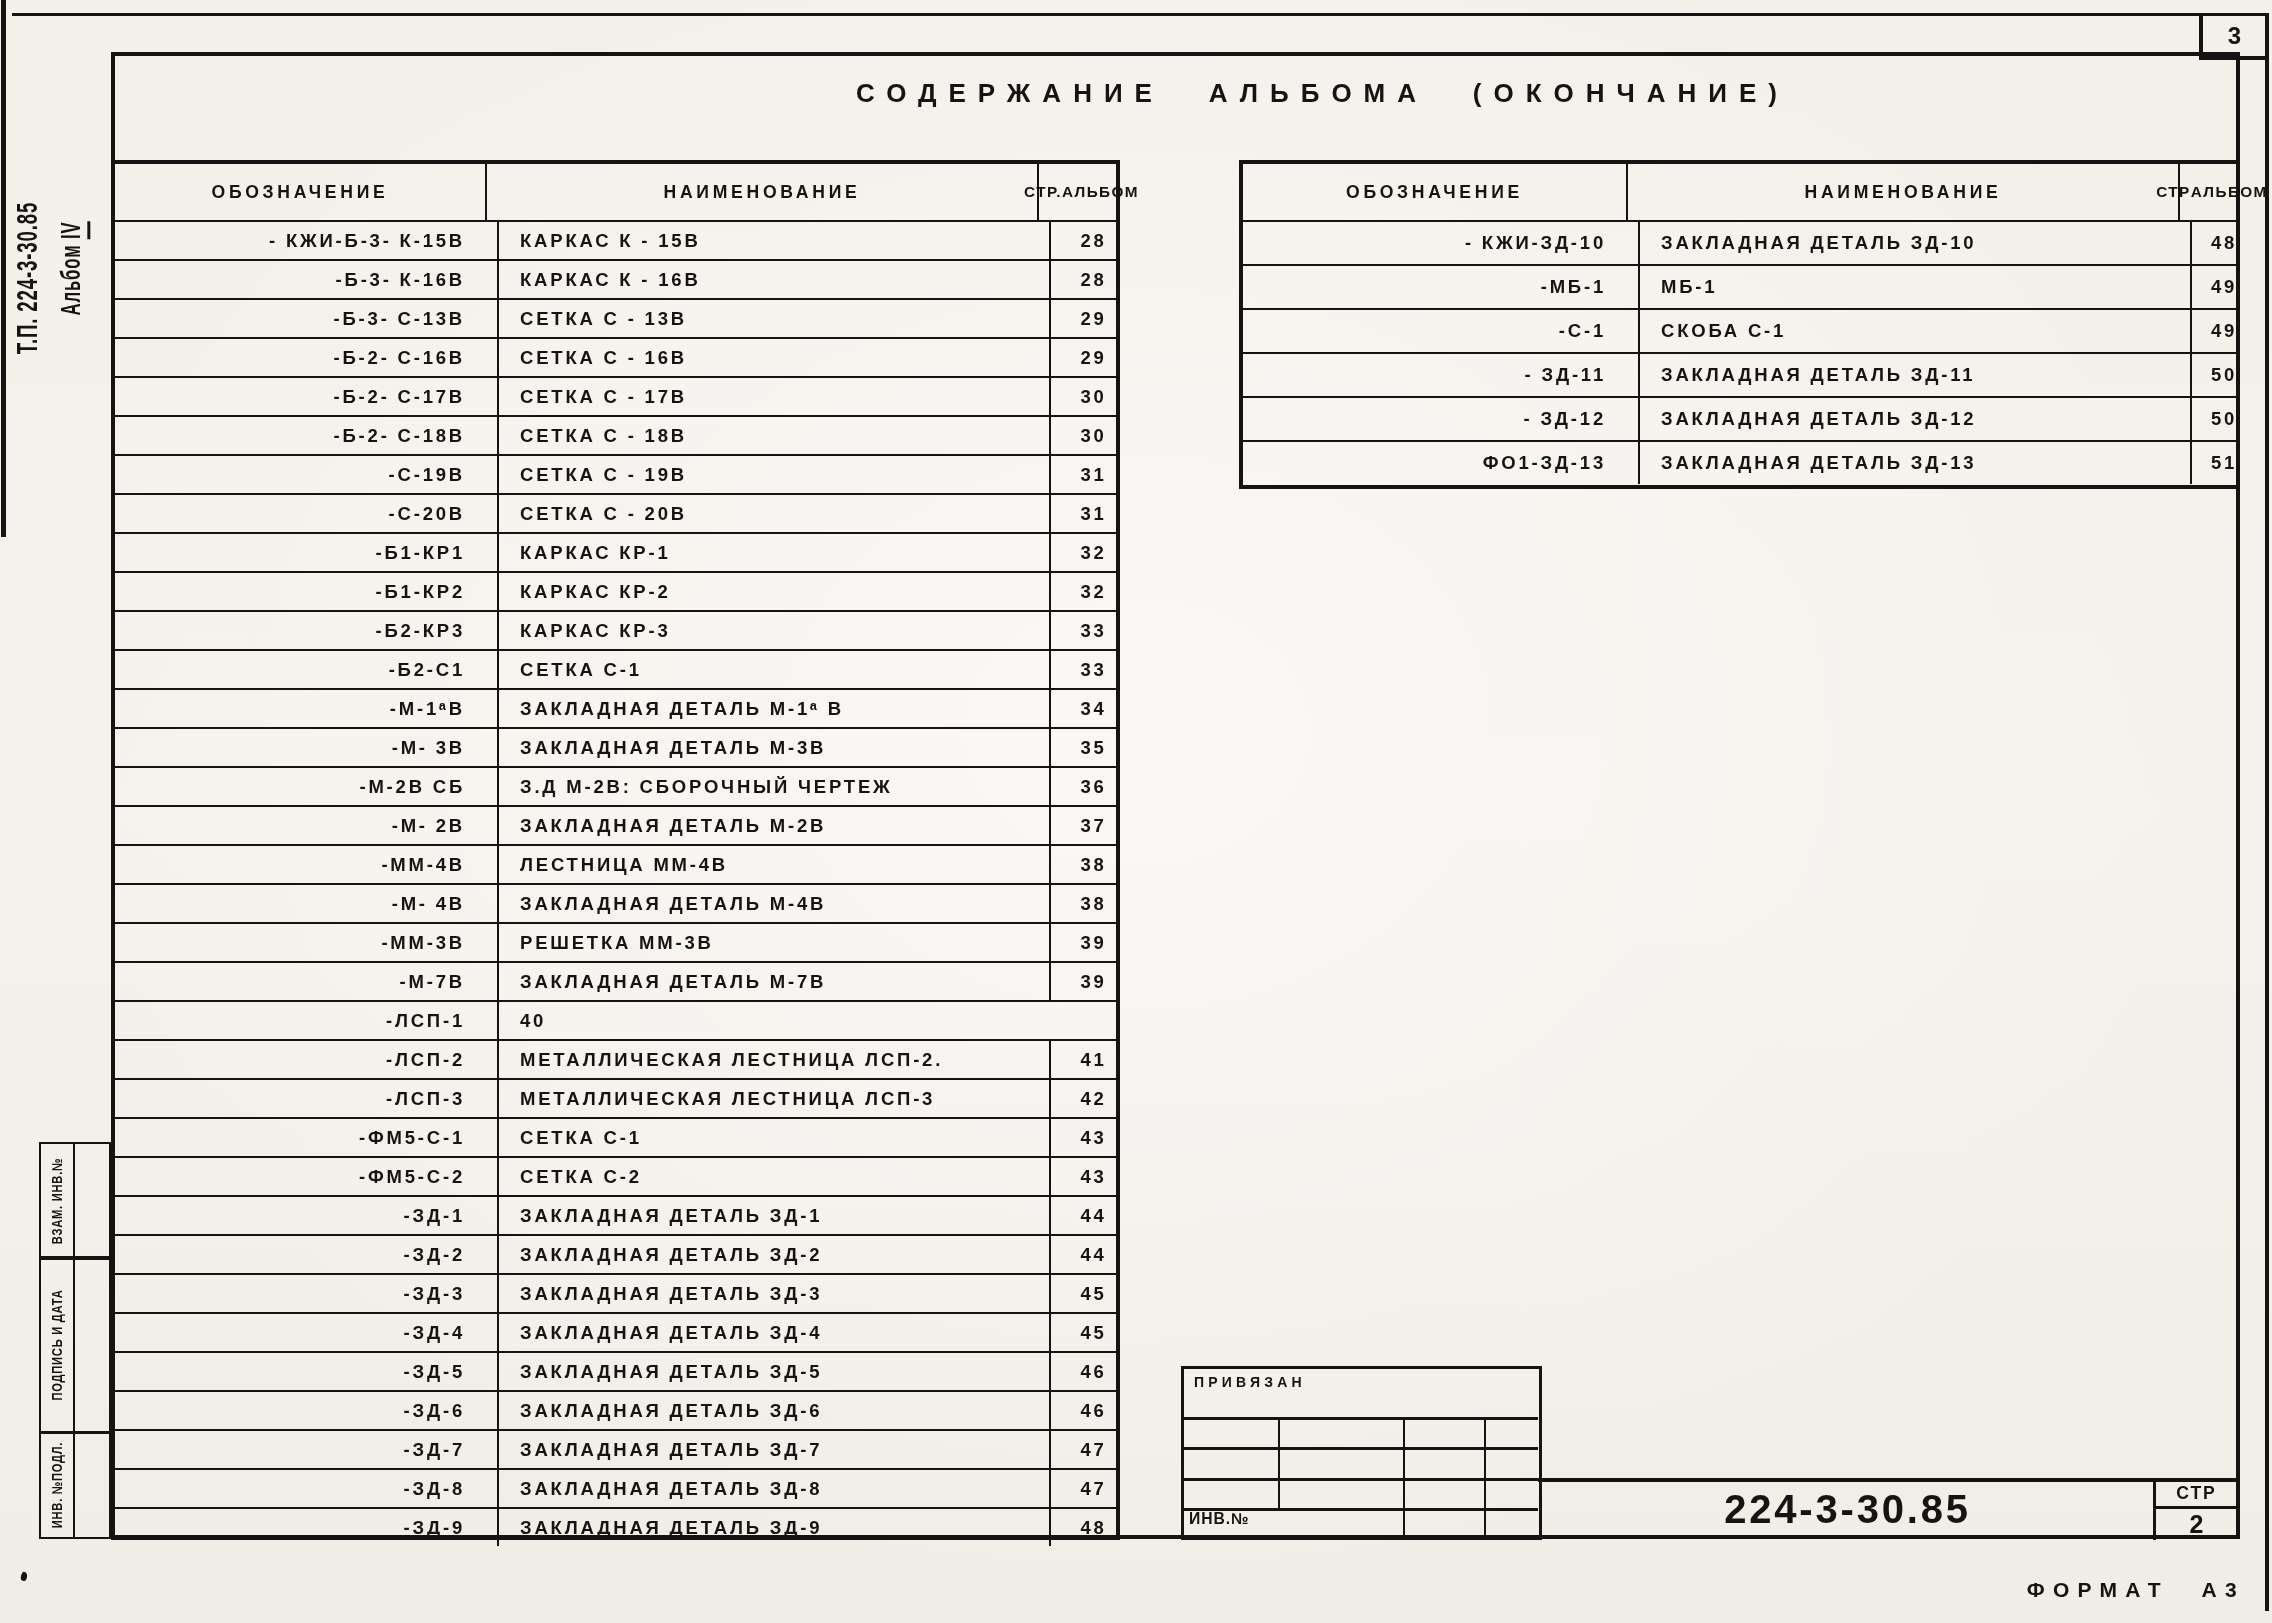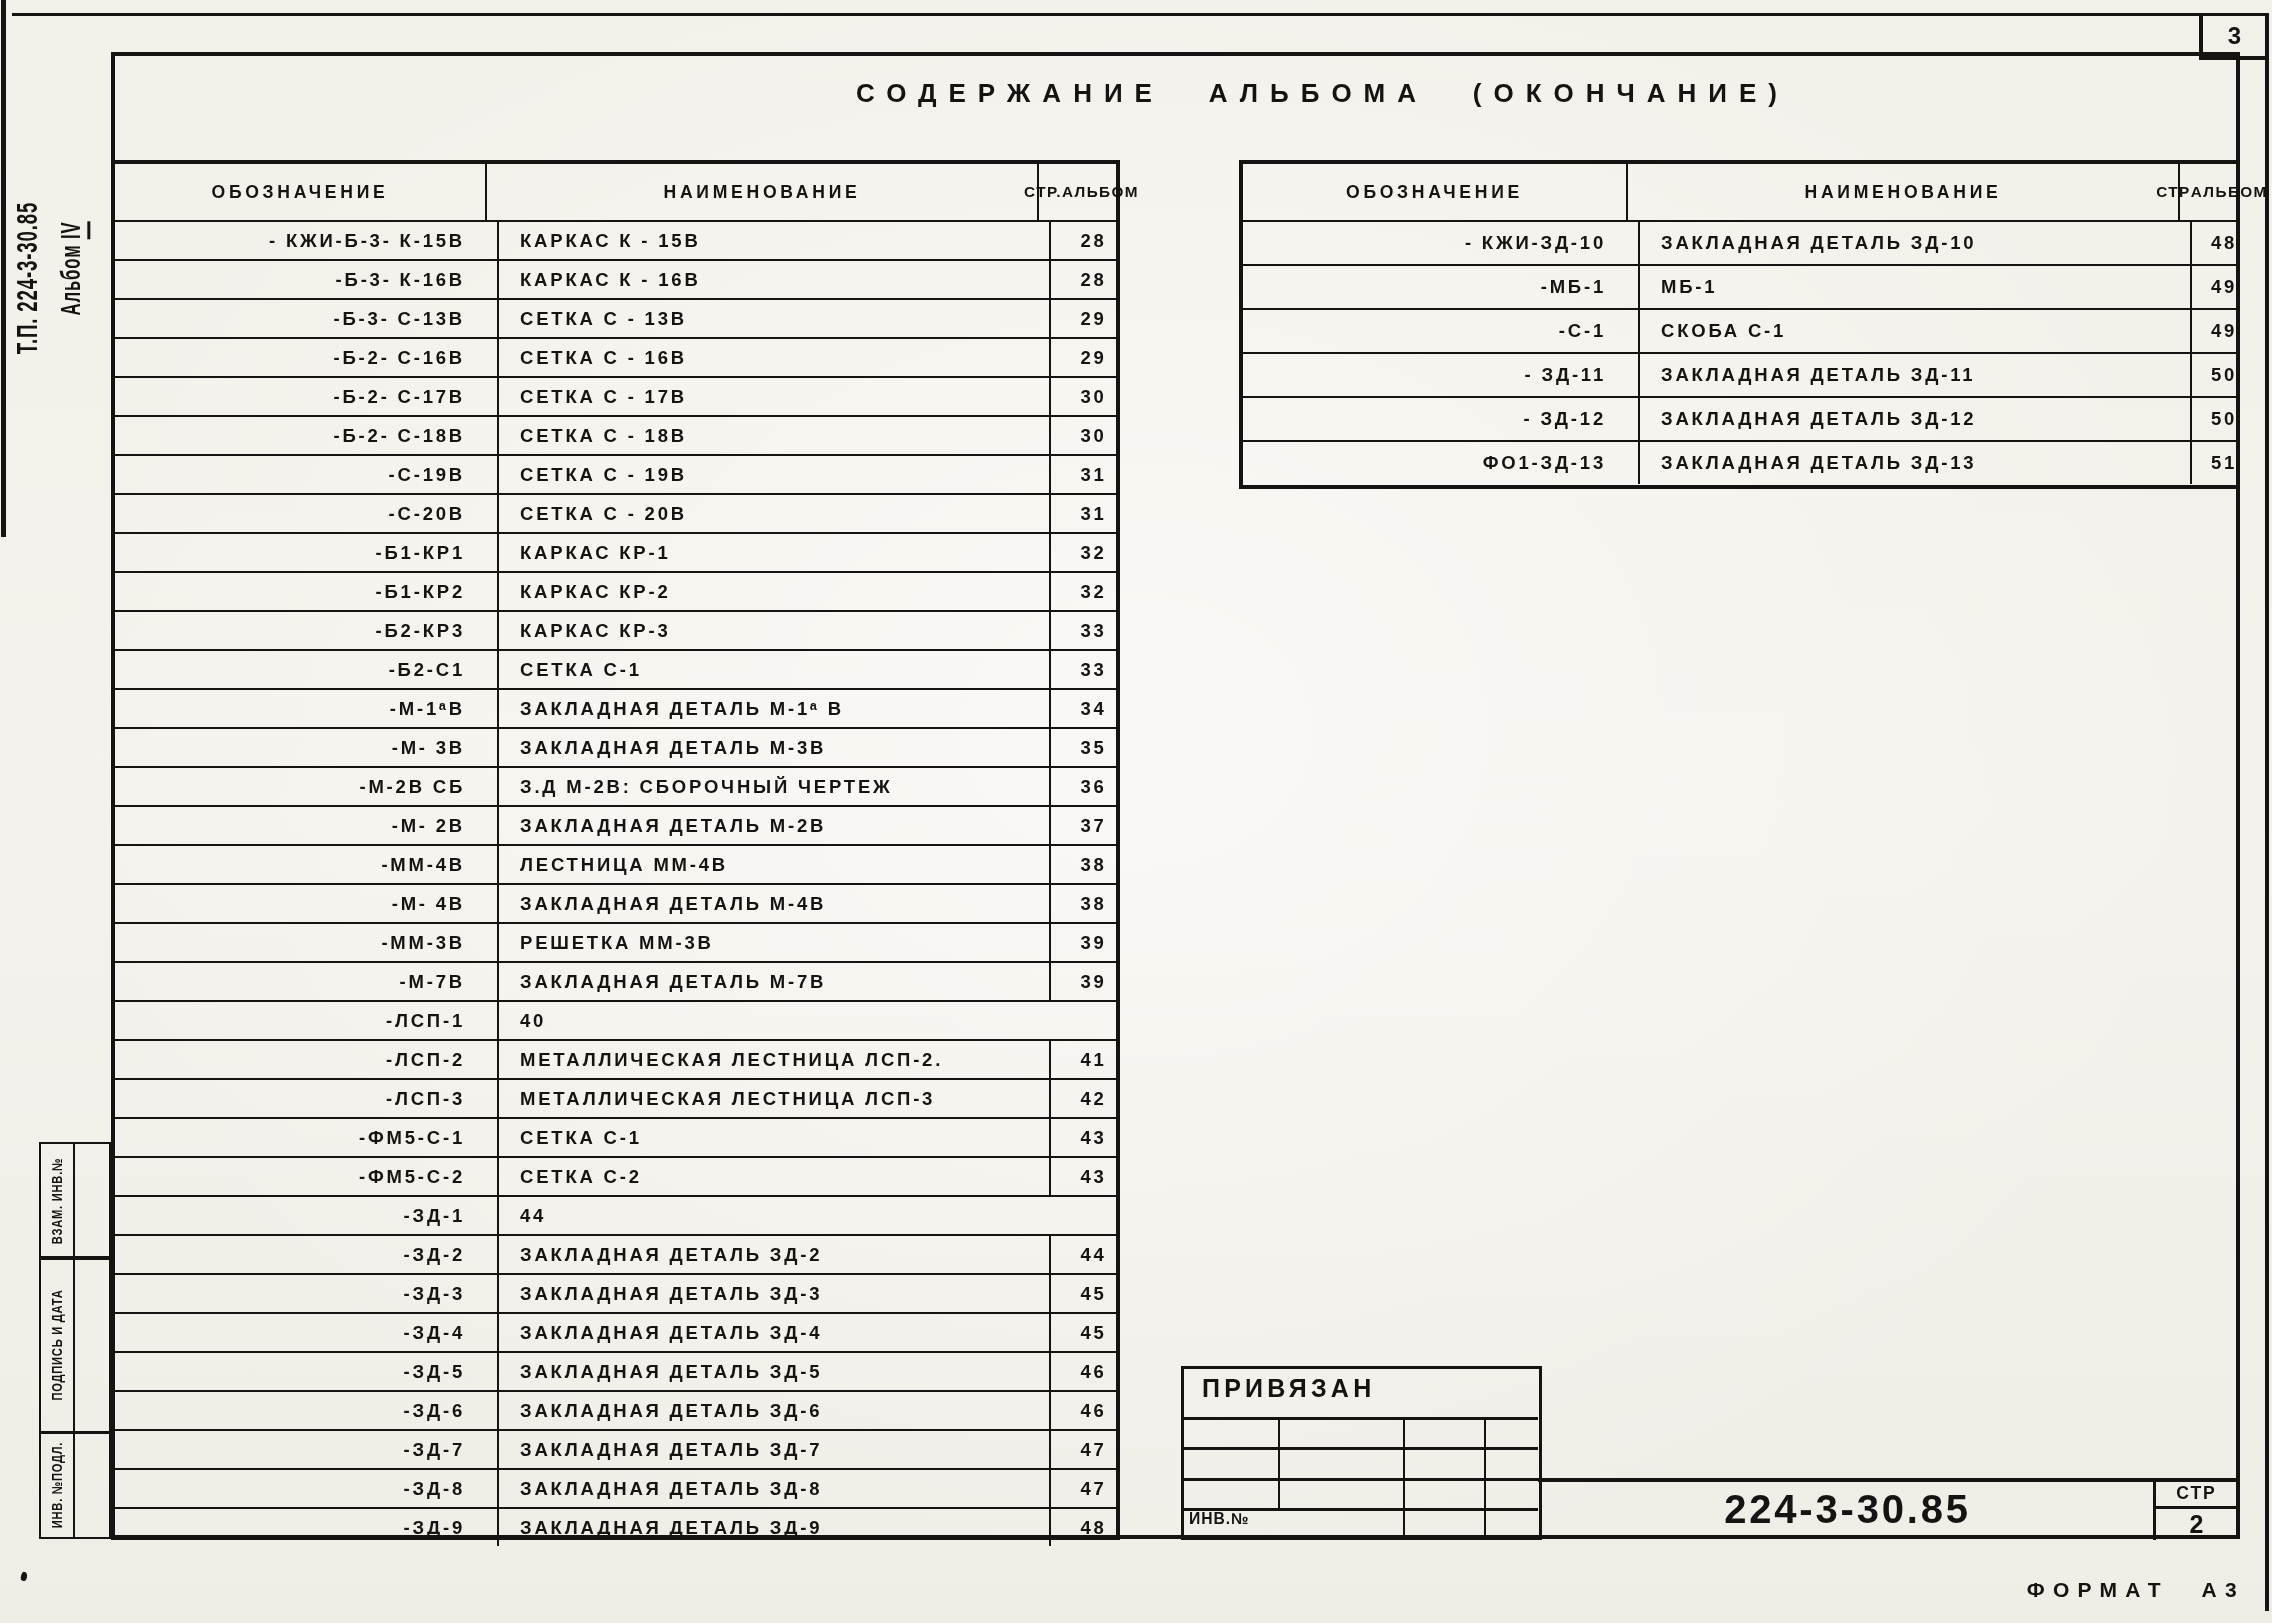--- a/index.html
+++ b/index.html
@@ -58,21 +58,21 @@
   .thead{height:56px;}
   .thead > div{justify-content:center !important;padding:0 !important;font-size:17.6px;letter-spacing:3.7px;}
   .hdr-page{flex-direction:row;line-height:1.05;font-size:15.3px !important;letter-spacing:1.4px !important;}
   #left-table{left:111px;top:160px;width:1009px;height:1380px;}
   #left-table .tbody .trow{height:39px;}
   #right-table{left:1239px;top:160px;width:1001px;height:329px;}
   #right-table .tbody .trow{height:44px;}
   
   .line{position:absolute;background:#161412;}
   #stampbox{left:1181px;top:1366px;width:361px;height:174px;border:3.7px solid #161412;box-sizing:border-box;}
-  #privyazan{left:1194px;top:1374px;font-size:25px;font-weight:bold;letter-spacing:4.2px;margin-left:8px;}
+  #privyazan{left:1194px;top:1374px;font-size:14px;font-weight:bold;letter-spacing:4.2px;}
   #inv-label{left:1189px;top:1510px;font-size:15.7px;font-weight:bold;letter-spacing:0.9px;}
   #doc-number{left:1542px;top:1478px;width:611px;height:62px;display:flex;align-items:center;justify-content:center;
       font-size:40px;font-weight:bold;letter-spacing:2.8px;}
   #str-label{left:2153px;top:1478px;width:87px;height:31.5px;display:flex;align-items:center;justify-content:center;
       font-size:17.6px;font-weight:bold;letter-spacing:1.9px;}
   #str-value{left:2153px;top:1509px;width:87px;height:30px;display:flex;align-items:center;justify-content:center;
       font-size:25px;font-weight:bold;}
   #format-label{left:1958px;top:1578px;width:287px;text-align:right;
       font-size:21px;font-weight:bold;letter-spacing:8.3px;word-spacing:18.5px;white-space:nowrap;}
 </style>
@@ -245,20 +245,21 @@
           <div>СЕТКА  С-1</div>
           <div>43</div>
         </div>
         <div class="trow">
           <div>-ФМ5-С-2</div>
           <div>СЕТКА  С-2</div>
           <div>43</div>
         </div>
         <div class="trow">
           <div>-ЗД-1</div>
+          <div>ЗАКЛАДНАЯ  ДЕТАЛЬ ЗД-1</div>
           <div>44</div>
         </div>
         <div class="trow">
           <div>-ЗД-2</div>
           <div>ЗАКЛАДНАЯ  ДЕТАЛЬ  ЗД-2</div>
           <div>44</div>
         </div>
         <div class="trow">
           <div>-ЗД-3</div>
           <div>ЗАКЛАДНАЯ  ДЕТАЛЬ  ЗД-3</div>

